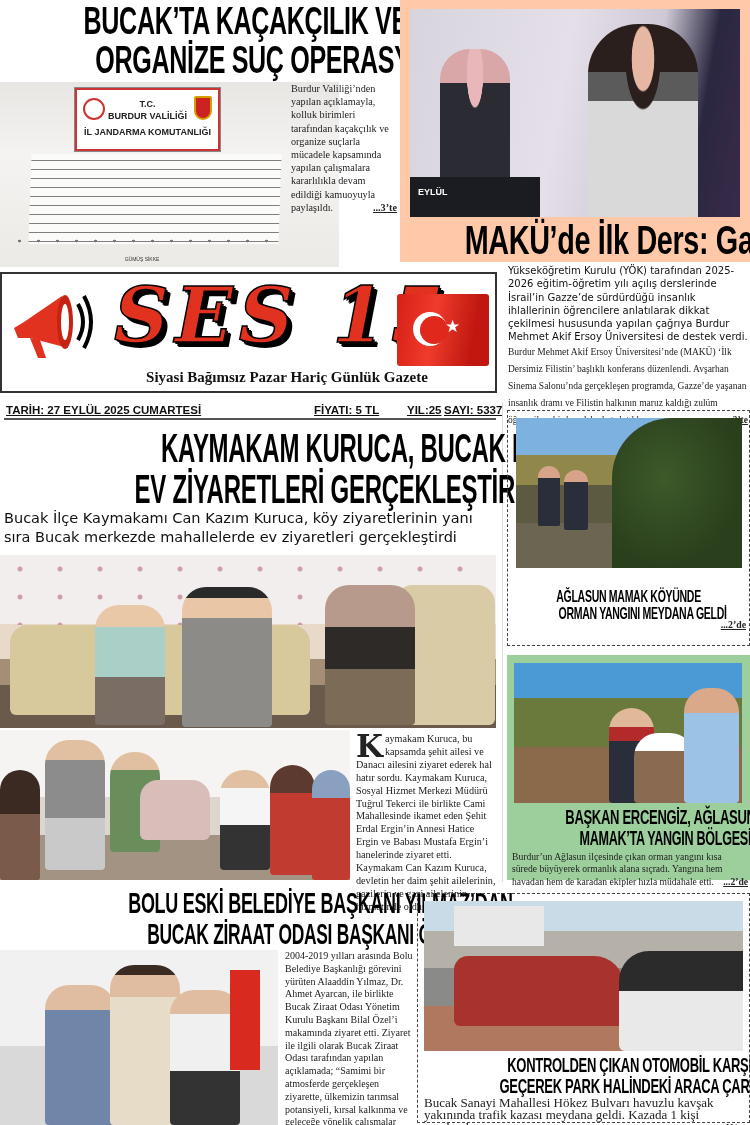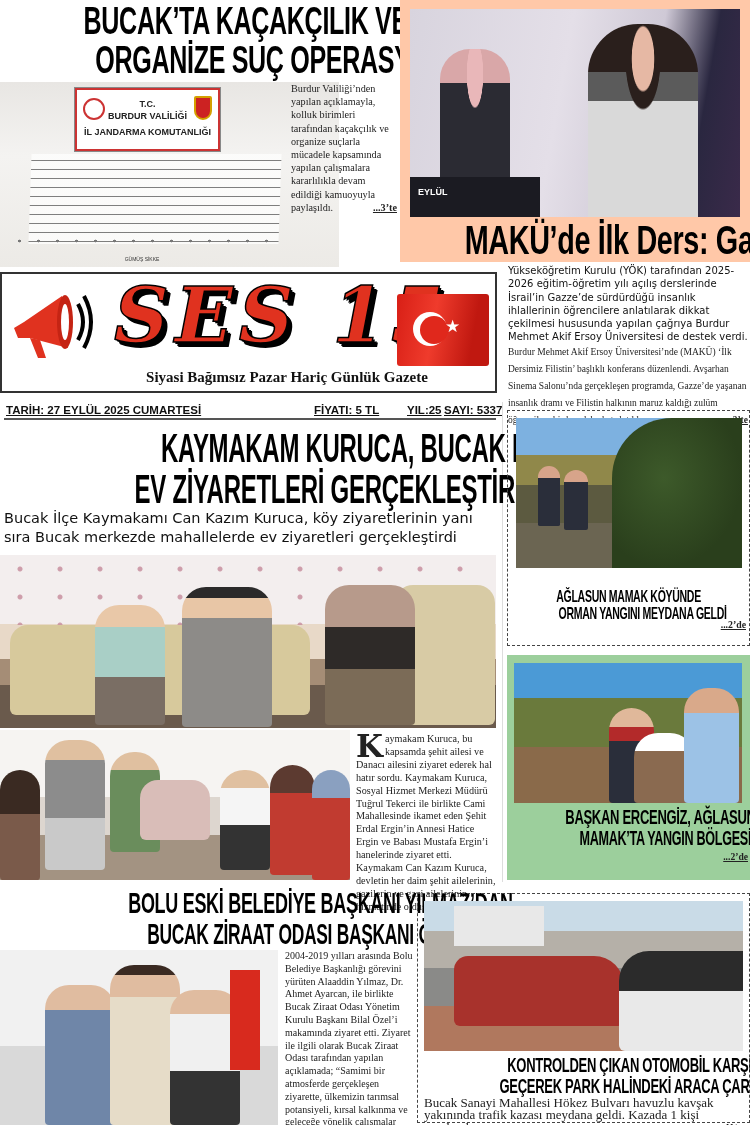--- a/index.html
+++ b/index.html
@@ -214,20 +214,21 @@
 <div class="photo" id="mayor-photo">
   <div class="figure" style="left:95px;top:45px;width:45px;height:95px;background:linear-gradient(#e0b89a 0 20%, #b32a2a 20% 35%, #2a2e3a 35%);"></div>
   <div class="figure" style="left:120px;top:70px;width:60px;height:70px;background:linear-gradient(#ffffff 0 25%, #8a6a50 25%);"></div>
   <div class="figure" style="left:170px;top:25px;width:55px;height:115px;background:linear-gradient(#d9a98a 0 22%, #9cc2e6 22%);"></div>
 </div>
 <div class="abs headline" id="mayor-title">
   <div><span class="condensed" style="transform: scaleX(0.62);">BAŞKAN ERCENGİZ, AĞLASUN</span></div>
   <div><span class="condensed" style="transform: scaleX(0.6);">MAMAK’TA YANGIN BÖLGESİNDEYDİ</span></div>
 </div>
 <div class="abs body-text" id="mayor-text">
+  <span>Burdur’un Ağlasun ilçesinde çıkan orman yangını kısa sürede büyüyerek ormanlık alana sıçradı. Yangına hem havadan hem de karadan ekipler hızla müdahale etti.</span>
   <a class="more">...2’de</a>
 </div>
 
 <div class="abs headline" id="bolu-title">
   <div><span class="condensed" style="transform: scaleX(0.6);">BOLU ESKİ BELEDİYE BAŞKANI YILMAZ’DAN</span></div>
   <div><span class="condensed" style="transform: scaleX(0.58);">BUCAK ZİRAAT ODASI BAŞKANI ÖZEL’E ZİYARET</span></div>
 </div>
 <div class="photo" id="bolu-photo">
   <div class="figure" style="left:45px;top:35px;width:70px;height:140px;background:linear-gradient(#e0bca0 0 18%, #6f86a8 18%);"></div>
   <div class="figure" style="left:110px;top:15px;width:70px;height:160px;background:linear-gradient(#3a2a22 0 6%, #e0bca0 6% 20%, #e6dcc8 20%);"></div>

